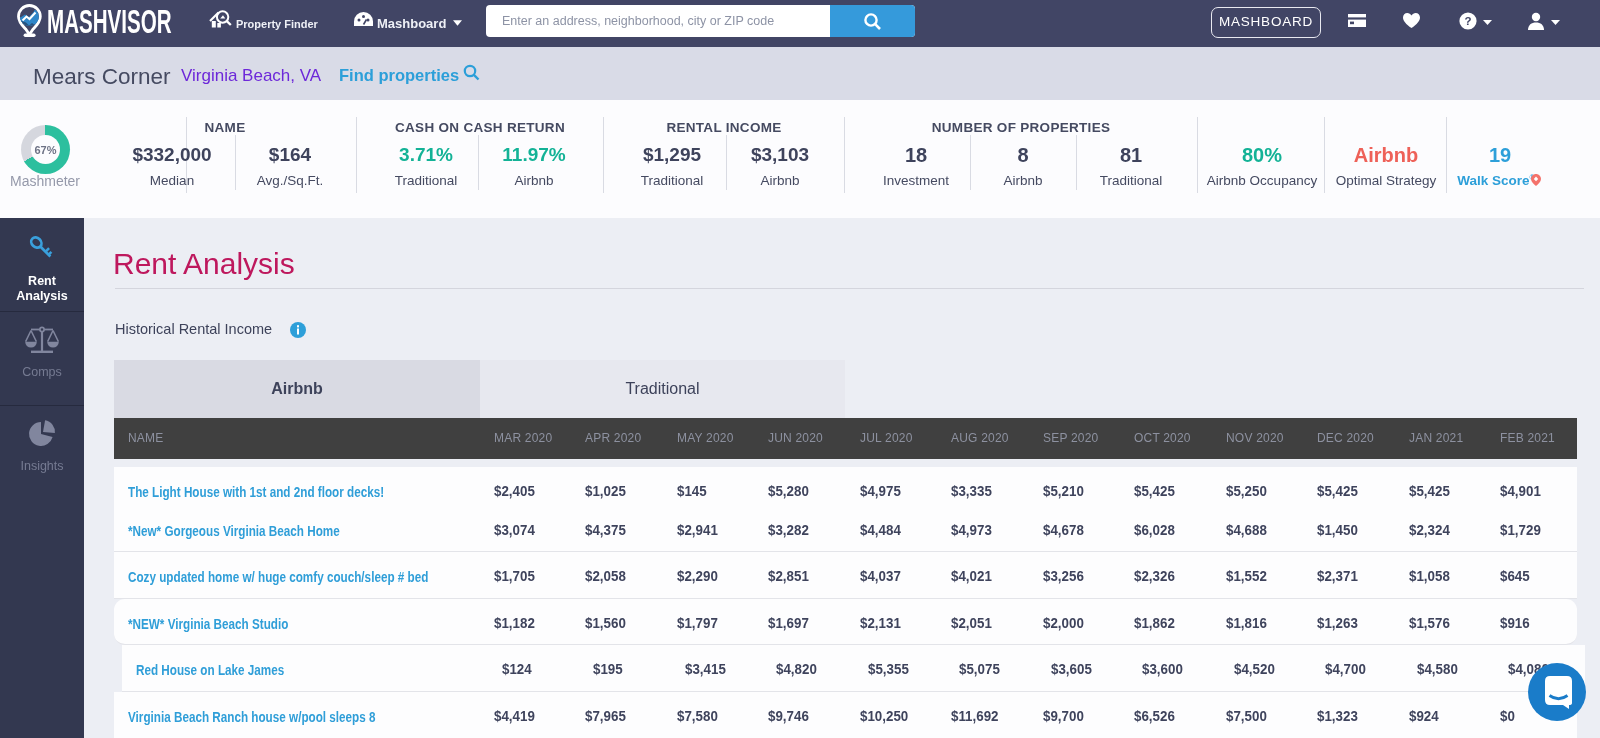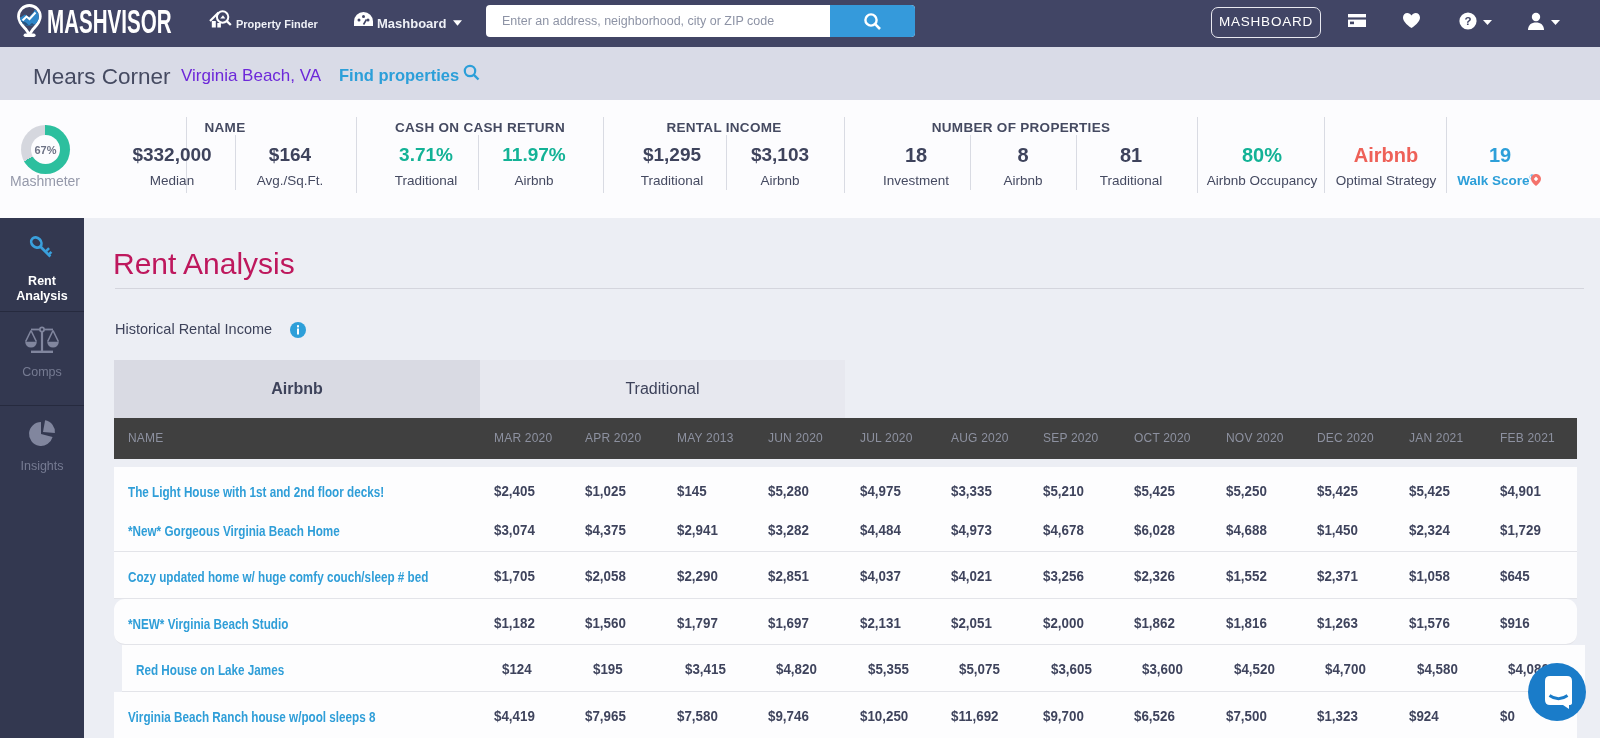--- a/index.html
+++ b/index.html
@@ -257,21 +257,21 @@
   <rect x="7" y="3.2" width="2" height="2.2" fill="#fff"></rect>
 </svg>
 
 <div class="tab airbnb">Airbnb</div>
 <div class="tab trad">Traditional</div>
 
 <div class="thead">
   <span style="left:14px;">NAME</span>
   <span style="left:380px;">MAR 2020</span>
   <span style="left:471px;">APR 2020</span>
-  <span style="left:563px;">MAY 2013</span>
+  <span style="left:563px;">MAY 2020</span>
   <span style="left:654px;">JUN 2020</span>
   <span style="left:746px;">JUL 2020</span>
   <span style="left:837px;">AUG 2020</span>
   <span style="left:929px;">SEP 2020</span>
   <span style="left:1020px;">OCT 2020</span>
   <span style="left:1112px;">NOV 2020</span>
   <span style="left:1203px;">DEC 2020</span>
   <span style="left:1295px;">JAN 2021</span>
   <span style="left:1386px;">FEB 2021</span>
 </div>

